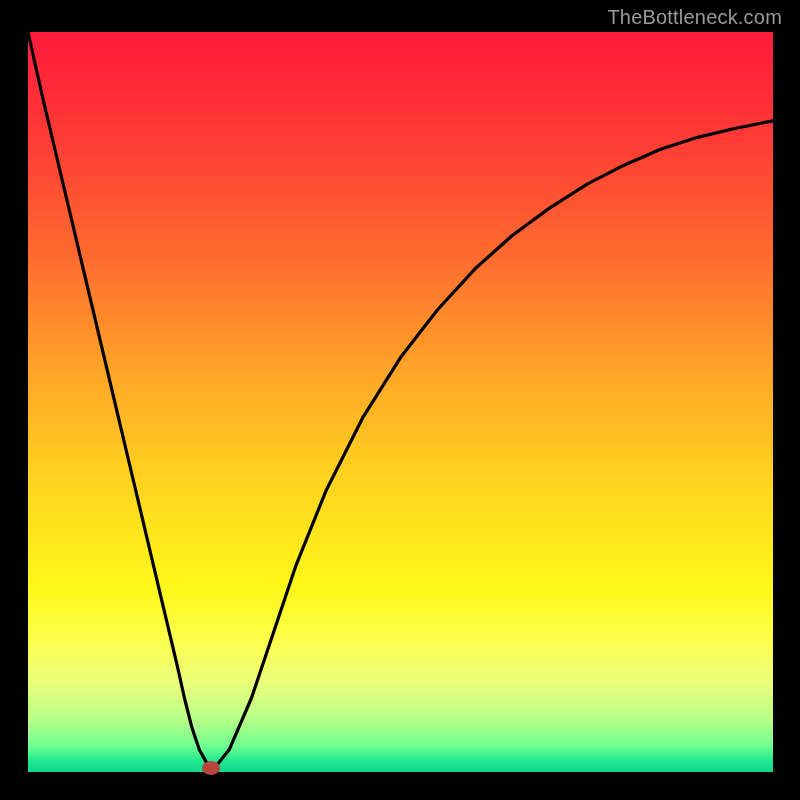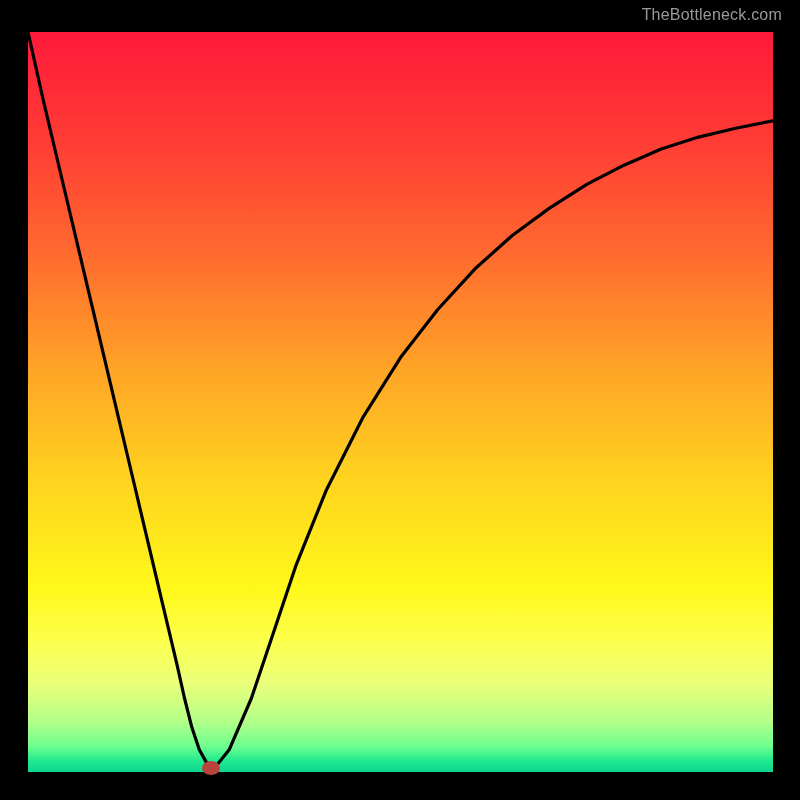--- a/index.html
+++ b/index.html
@@ -25,21 +25,21 @@
     left: 0;
     top: 0;
     width: 745px;
     height: 740px;
   }
   .watermark {
     position: absolute;
     top: 6px;
     right: 18px;
     color: #9a9a9a;
-    font-size: 16px;
+    font-size: 20px;
     font-weight: 500;
     letter-spacing: 0.2px;
     user-select: none;
   }
   .dot {
     position: absolute;
     width: 18px;
     height: 14px;
     border-radius: 50%;
     background: #b9443e;

